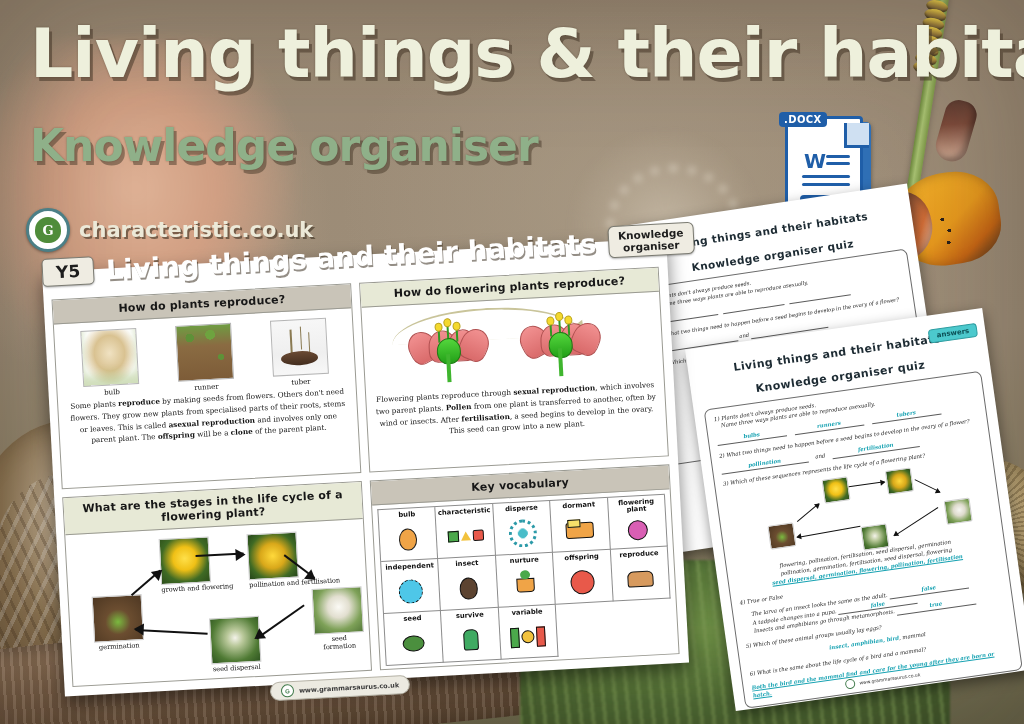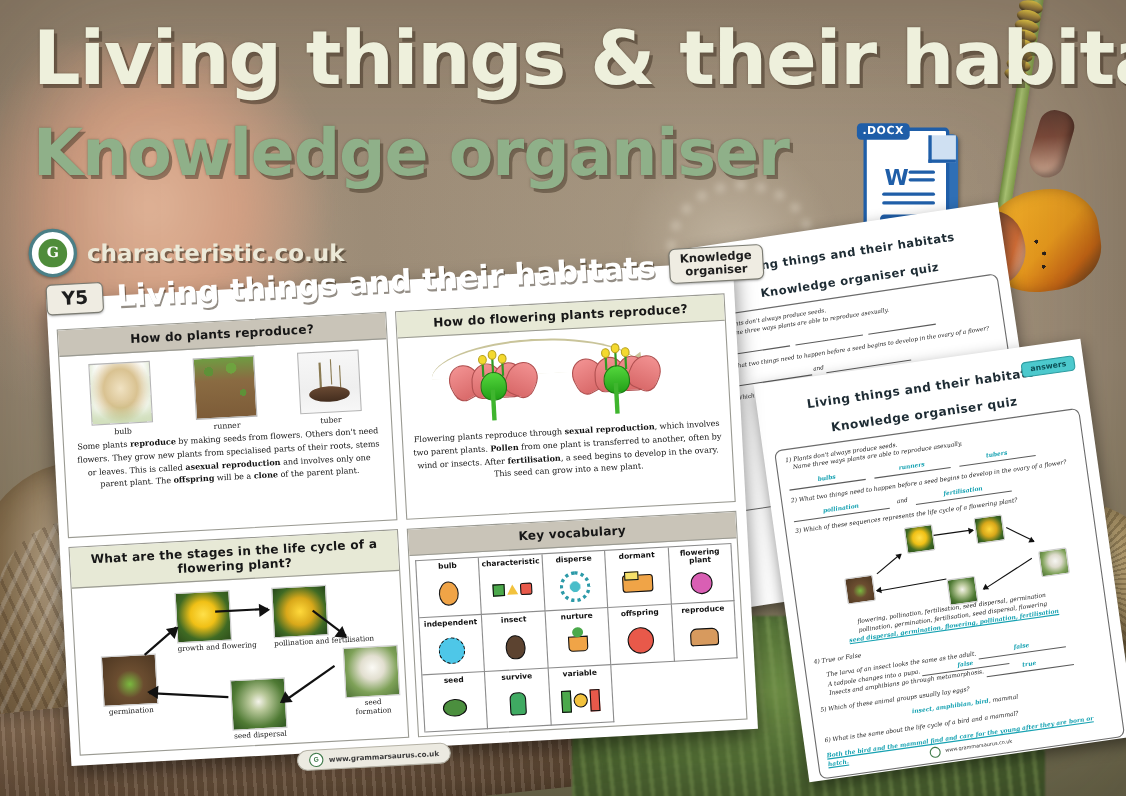--- a/index.html
+++ b/index.html
@@ -77,21 +77,21 @@
   .bg-hedgehog:after{content:"";position:absolute;inset:0;border-radius:50%;
     background:repeating-conic-gradient(from 0deg,rgba(90,72,40,.35) 0 2deg,rgba(0,0,0,0) 2deg 5deg);}
   .bg-vig{position:absolute;inset:0;box-shadow:inset 0 0 140px rgba(40,30,20,.32);}
 
   
   .hero{position:absolute;left:0;top:0;width:1024px;}
   .hero h1, .hero h2{margin:0;font-family:"DejaVu Sans",sans-serif;font-weight:bold;
     letter-spacing:-1px;text-align:left;white-space:nowrap;}
   .hero h1{position:absolute;left:30px;top:14px;font-size:68px;color:#eef0dc;
     text-shadow:3px 4px 0 rgba(70,55,40,.55),0 0 2px rgba(70,55,40,.6);}
-  .hero h2{position:absolute;left:30px;top:104px;font-size:59px;color:#8fb089;
+  .hero h2{position:absolute;left:30px;top:120px;font-size:44px;color:#8fb089;
     text-shadow:3px 4px 0 rgba(70,55,40,.5),0 0 2px rgba(70,55,40,.5);}
 
   
   .brand{position:absolute;left:26px;top:208px;display:flex;align-items:center;gap:9px;}
   .brand .mark{width:38px;height:38px;border-radius:50%;background:#fff;
     border:3px solid #4b7f86;display:flex;align-items:center;justify-content:center;box-shadow:0 1px 3px rgba(0,0,0,.4);}
   .brand .mark .leaf{width:26px;height:26px;border-radius:50% 50% 45% 45%;
     background:#4f8c3a;display:flex;align-items:center;justify-content:center;
     color:#fff;font-weight:bold;font-size:13px;font-family:"DejaVu Serif",serif;}
   .brand .txt{font-family:"DejaVu Sans",sans-serif;font-weight:bold;font-size:21px;color:#ece9d8;

